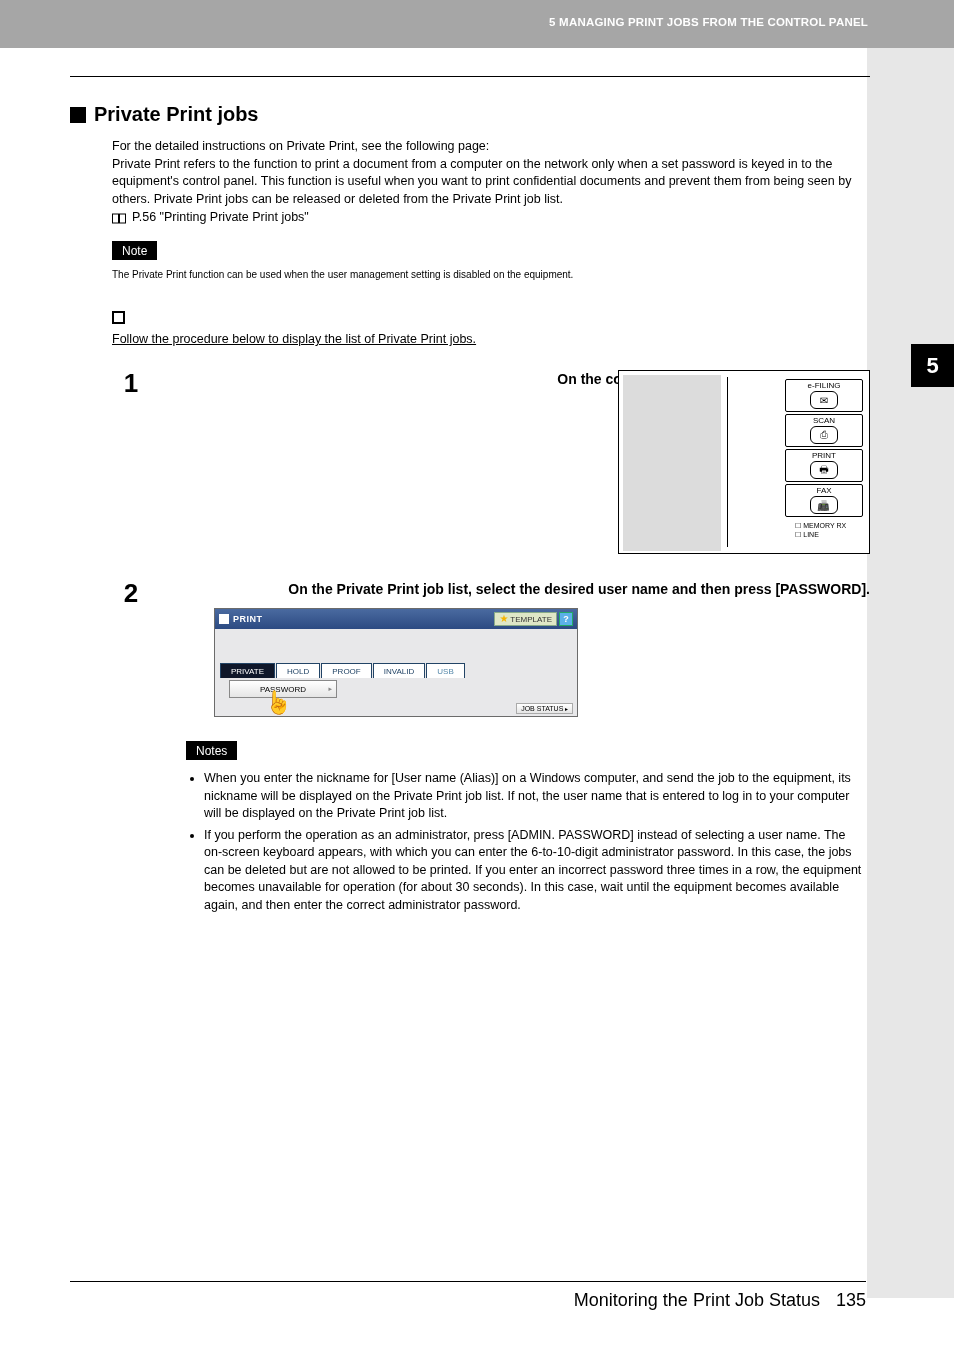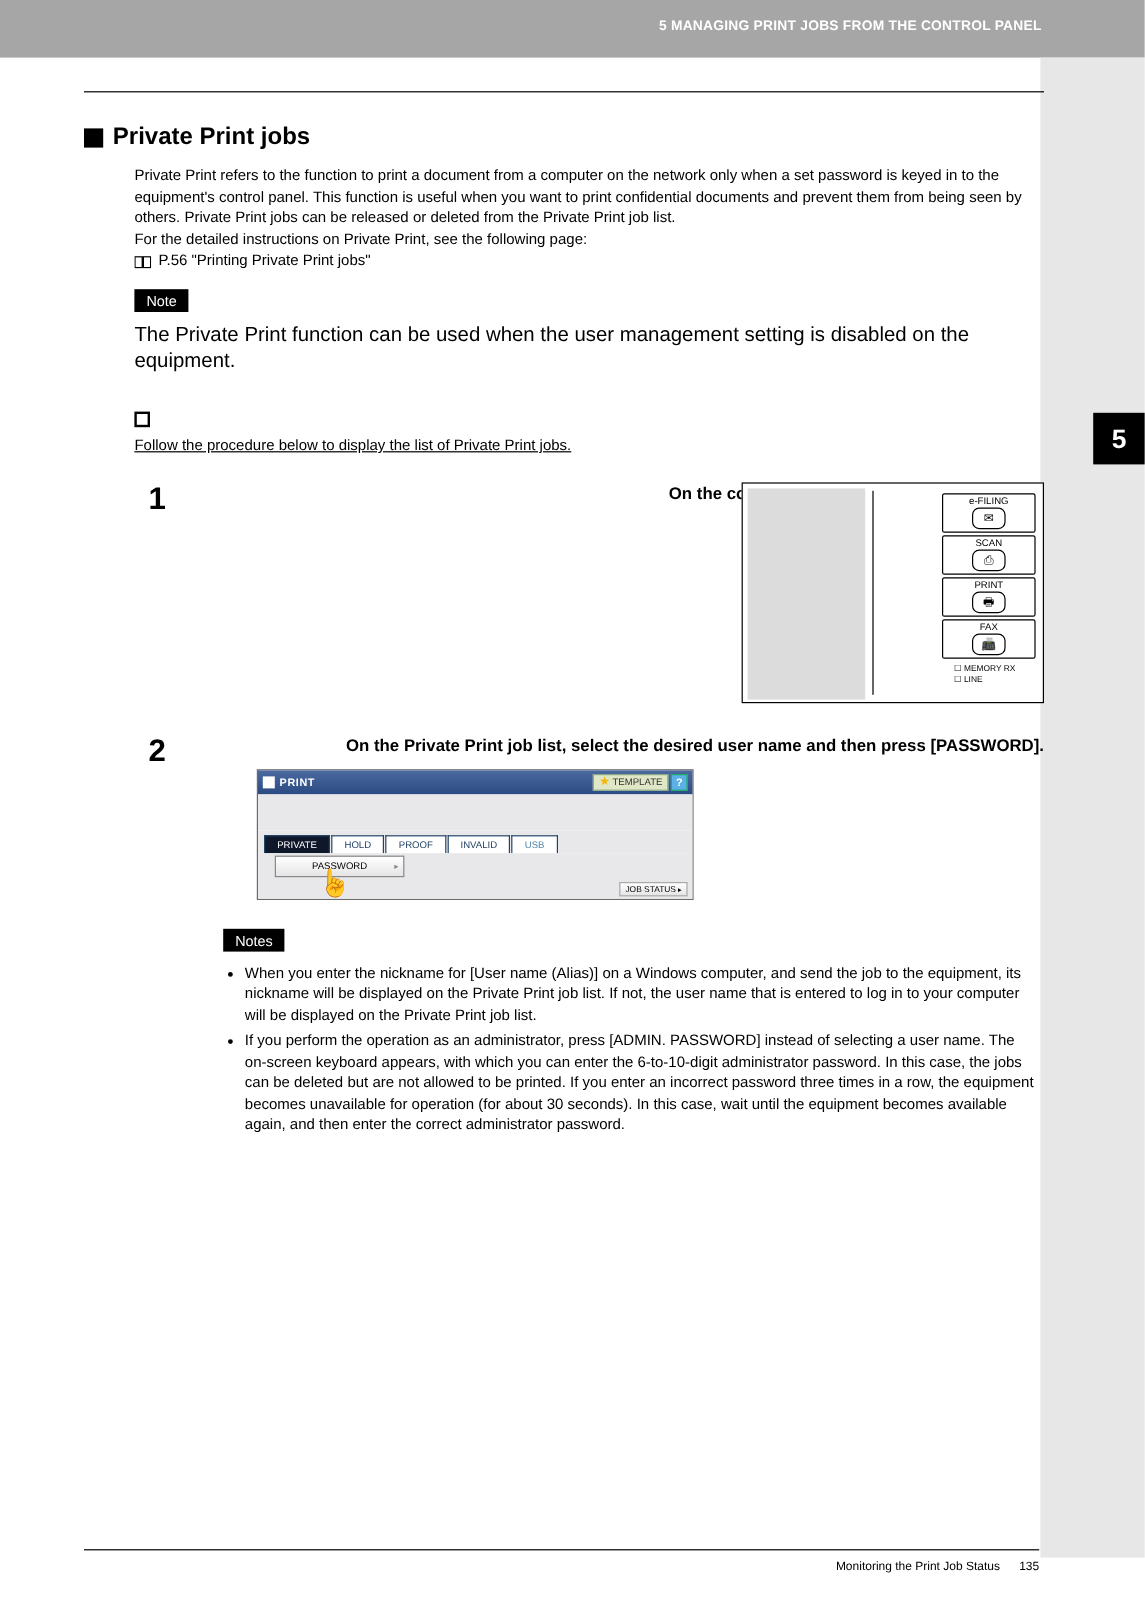--- a/index.html
+++ b/index.html
@@ -23,21 +23,21 @@
   .sec-title h2 { font-size: 20px; font-weight: bold; }
 
   .body-text { margin-left: 42px; font-size: 12.5px; line-height: 1.4; }
   .body-text p { margin: 0; }
 
   .link-row { display: flex; align-items: center; gap: 6px; margin-top: 1px; }
   .book-icon { width: 14px; height: 11px; display: inline-block; }
 
   .note-box { margin-left: 42px; margin-top: 14px; }
   .note-label { display: inline-block; background: #000; color: #fff; font-size: 12px; padding: 3px 10px 2px; }
-  .note-text { font-size: 17px; margin-top: 8px; line-height: 1.35; }
+  .note-text { font-size: 10px; margin-top: 8px; line-height: 1.35; }
 
   .sub-sec { margin-left: 42px; margin-top: 30px; }
   .sub-title { display: flex; align-items: center; gap: 8px; margin-bottom: 8px; }
   .outline-square { width: 13px; height: 13px; border: 2px solid #000; display: inline-block; }
   .sub-title h3 { font-size: 19px; font-weight: bold; }
   .sub-text { font-size: 12.5px; margin-top:6px;text-decoration:underline; }
 
   .step { margin-left: 52px; margin-top: 24px; display: flex; gap: 14px; }
   .step-num { font-size: 26px; font-weight: bold; line-height: 1; width: 18px; text-align: center; }
   .step-body { flex: 1; }
@@ -85,21 +85,21 @@
   .jobstat{ position:absolute; right:4px; bottom:2px; border:1px solid #aaa; background:linear-gradient(#fff,#e5e5e5); font-size:7px; padding:1px 4px;}
   .jobstat::after{content:" ▸"; font-size:6px;}
 
   .notes-block{ margin:24px 0 0 116px; }
   .notes-block ul{ margin:10px 0 0 18px; font-size:12.5px; line-height:1.4; padding-right: 8px;}
   .notes-block li{ margin-bottom:4px; text-align:left;}
 
   
   .footer { position:absolute; bottom:40px; left:70px; right:88px; }
   .hr-bot { border:none; border-top:1px solid #000; margin-bottom:8px;}
-  .footer-row { display:flex; justify-content:flex-end; gap:16px; font-size:10px; }
+  .footer-row { display:flex; justify-content:flex-end; gap:16px; font-size:18px; }
   .pageno{ }
 
 </style>
 </head>
 <body>
 <div class="page">
 
 <div class="header-band"></div>
 <div class="header-text">5 MANAGING PRINT JOBS FROM THE CONTROL PANEL</div>
 
@@ -108,22 +108,22 @@
 
 <div class="content">
   <hr class="hr-top">
 
   <div class="sec-title">
     <span class="black-square"></span>
     <h2>Private Print jobs</h2>
   </div>
 
   <div class="body-text">
+    <p>For the detailed instructions on Private Print, see the following page:</p>
     <p>Private Print refers to the function to print a document from a computer on the network only when a set password is keyed in to the equipment's control panel. This function is useful when you want to print confidential documents and prevent them from being seen by others. Private Print jobs can be released or deleted from the Private Print job list.</p>
-    <p>For the detailed instructions on Private Print, see the following page:</p>
     <div class="link-row">
       <span class="book-icon">
         <svg viewBox="0 0 14 11" width="14" height="11">
               <rect x="0.5" y="1" width="6" height="9" fill="none" stroke="#000" stroke-width="1"></rect>
               <rect x="7.5" y="1" width="6" height="9" fill="none" stroke="#000" stroke-width="1"></rect>
               <line x1="7" y1="1" x2="7" y2="10" stroke="#000"></line>
             </svg>
       </span>
       <span>P.56 "Printing Private Print jobs"</span>
     </div>

